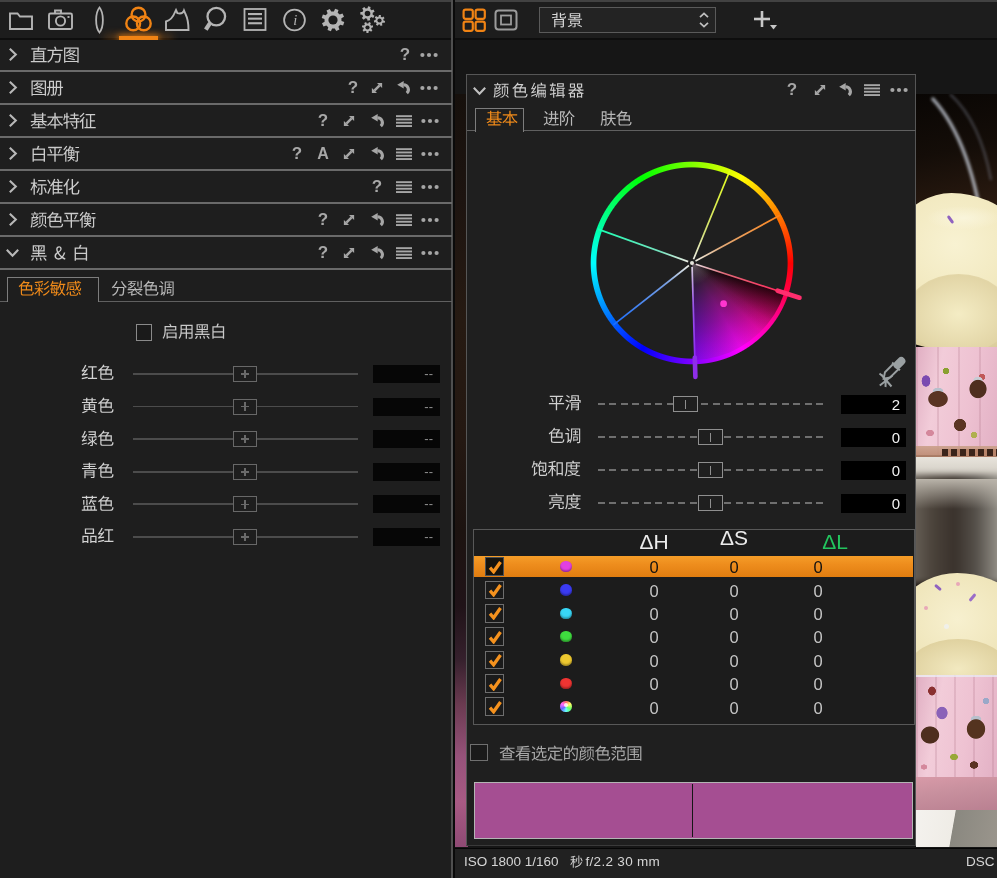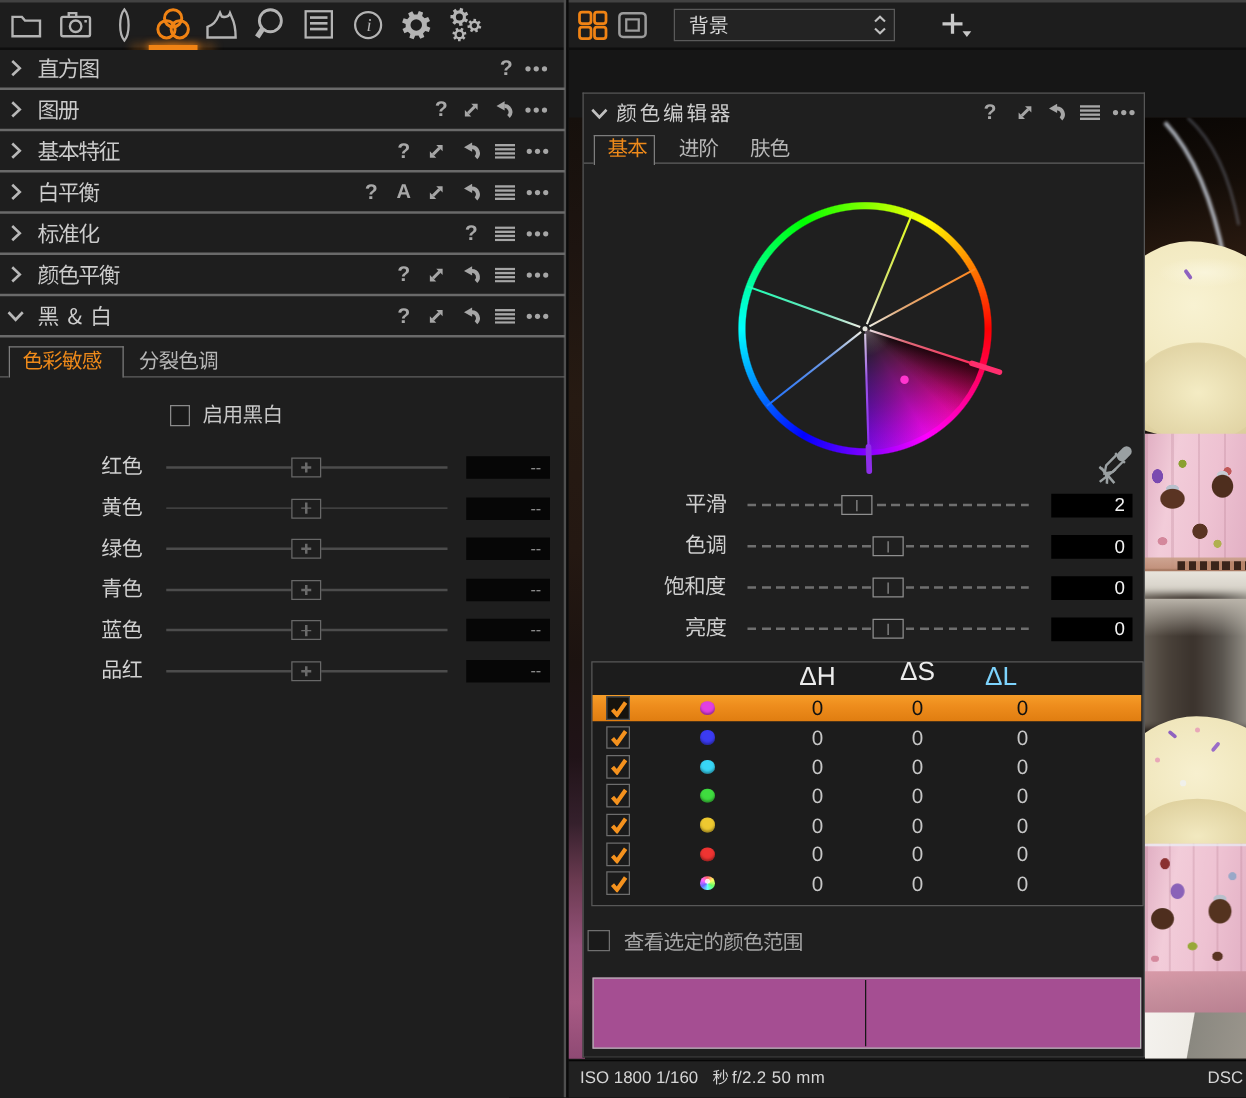--- a/index.html
+++ b/index.html
@@ -576,21 +576,21 @@
         <use href="#g43" x="971"></use>
       </g>
     </svg>
     <div class="abs" style="left:598px;top:502px;width:225px;height:2px;background:repeating-linear-gradient(90deg,#6f6f6f 0 7px,transparent 7px 11.5px)"></div>
     <div class="abs" style="left:698.0px;top:494.8px;width:25px;height:16.4px;border:1.7px solid #8f8f8f;background:#1f1f1f"></div>
     <div class="abs" style="left:709.6px;top:498.5px;width:1.8px;height:9px;background:#8f8f8f"></div>
     <div class="abs" style="left:841px;top:493.5px;width:65px;height:19px;background:#000;color:#f2f2f2;font-size:15px;line-height:19px;text-align:right;padding-right:6px">0</div>
     <div class="abs" style="left:472.5px;top:528.5px;width:442px;height:196px;background:#1c1c1c;border:1.2px solid #585858"></div>
     <div class="abs" style="left:624px;top:530.3px;width:60px;text-align:center;font-size:21px;color:#ececec;line-height:24px">ΔH</div>
     <div class="abs" style="left:704px;top:526px;width:60px;text-align:center;font-size:21px;color:#ececec;line-height:24px">ΔS</div>
-    <div class="abs" style="left:788px;top:530.3px;width:60px;text-align:left;font-size:21px;color:#7dd3fc;line-height:24px">ΔL</div>
+    <div class="abs" style="left:788px;top:530.3px;width:60px;text-align:right;font-size:21px;color:#22c55e;line-height:24px">ΔL</div>
     <div class="abs" style="left:473.7px;top:555.9px;width:439.6px;height:21.55px;background:linear-gradient(#f59d28,#ee8d1d 40%,#e07d10)"></div>
     <div class="abs" style="left:485.3px;top:557.375px;width:19px;height:18.6px;border:1.8px solid #4a5056;background:#16130d"></div>
     <svg style="position:absolute;left:487.90000000000003px;top:559.775px;" width="14" height="14" viewBox="0 0 14 14">
       <path d="M2 7.700000000000001 L5.6000000000000005 11.8 L12.5 2" fill="none" stroke="#f5921e" stroke-width="3.3"></path>
     </svg>
     <div class="abs" style="left:560.4px;top:561.0749999999999px;width:11.2px;height:11.2px;border-radius:50%;background:#e23fe2;box-shadow:inset 0 -1.5px 2px rgba(0,0,0,.35)"></div>
     <div class="abs" style="left:624px;top:557.4px;width:60px;text-align:center;font-size:16.5px;color:#111;line-height:21.85px">0</div>
     <div class="abs" style="left:704px;top:557.4px;width:60px;text-align:center;font-size:16.5px;color:#111;line-height:21.85px">0</div>
     <div class="abs" style="left:788px;top:557.4px;width:60px;text-align:center;font-size:16.5px;color:#111;line-height:21.85px">0</div>
     <div class="abs" style="left:485.3px;top:580.725px;width:19px;height:18.6px;border:1.8px solid #6e6e6e;background:#1b1b1b"></div>
@@ -658,21 +658,21 @@
     </svg>
     <div class="abs" style="left:474px;top:782px;width:439px;height:57px;border:1.6px solid #b4b4b4;background:#a54e92"></div>
     <div class="abs" style="left:691.7px;top:783.6px;width:1.6px;height:53.8px;background:#161616"></div>
     <div class="abs" style="left:455px;top:847.5px;width:542px;height:30.5px;background:#212121;border-top:1px solid #060606"></div>
     <div class="abs" style="left:464px;top:853.3px;width:150px;height:18px;color:#d5d5d5;font-size:13.5px;line-height:18px">ISO 1800 1/160</div>
     <svg style="position:absolute;left:569.5px;top:855.3px;overflow:visible;" width="15.2" height="15.3">
       <g fill="#d5d5d5" transform="translate(0,11.62) scale(0.0132,-0.0132)">
         <use href="#g52" x="0"></use>
       </g>
     </svg>
-    <div class="abs" style="left:585.5px;top:853.3px;width:150px;height:18px;color:#d5d5d5;font-size:13.5px;letter-spacing:0.3px;line-height:18px">f/2.2 50 mm</div>
+    <div class="abs" style="left:585.5px;top:853.3px;width:150px;height:18px;color:#d5d5d5;font-size:13.5px;letter-spacing:0.3px;line-height:18px">f/2.2 30 mm</div>
     <div class="abs" style="left:966px;top:853.3px;width:40px;height:18px;color:#d5d5d5;font-size:13.5px;line-height:18px">DSC</div>
     <svg width="0" height="0" style="position:absolute">
       <defs>
         <path id="g0" d="M189 606V26H46V-43H956V26H818V606H497L514 686H925V753H526L540 833L457 841L448 753H75V686H439L425 606ZM262 399H742V319H262ZM262 457V542H742V457ZM262 261H742V174H262ZM262 26V116H742V26Z"></path>
         <path id="g1" d="M440 818C466 771 496 707 508 667H68V594H341C329 364 304 105 46 -23C66 -37 90 -63 101 -82C291 17 366 183 398 361H756C740 135 720 38 691 12C678 2 665 0 643 0C616 0 546 1 474 7C489 -13 499 -44 501 -66C568 -71 634 -72 669 -69C708 -67 733 -60 756 -34C795 5 815 114 835 398C837 409 838 434 838 434H410C416 487 420 541 423 594H936V667H514L585 698C571 738 540 799 512 846Z"></path>
         <path id="g2" d="M375 279C455 262 557 227 613 199L644 250C588 276 487 309 407 325ZM275 152C413 135 586 95 682 61L715 117C618 149 445 188 310 203ZM84 796V-80H156V-38H842V-80H917V796ZM156 29V728H842V29ZM414 708C364 626 278 548 192 497C208 487 234 464 245 452C275 472 306 496 337 523C367 491 404 461 444 434C359 394 263 364 174 346C187 332 203 303 210 285C308 308 413 345 508 396C591 351 686 317 781 296C790 314 809 340 823 353C735 369 647 396 569 432C644 481 707 538 749 606L706 631L695 628H436C451 647 465 666 477 686ZM378 563 385 570H644C608 531 560 496 506 465C455 494 411 527 378 563Z"></path>
         <path id="g3" d="M544 775V464V443H440V775H154V466V443H42V371H152C146 236 124 83 40 -33C56 -43 84 -70 95 -86C187 40 216 220 224 371H367V15C367 0 362 -4 348 -5C334 -6 288 -6 237 -4C247 -23 259 -54 262 -72C332 -72 376 -71 403 -59C430 -47 440 -26 440 14V371H542C537 238 517 85 443 -31C458 -40 488 -68 499 -82C583 43 609 222 615 371H777V12C777 -3 772 -8 756 -9C743 -10 694 -10 642 -9C653 -28 663 -60 667 -79C740 -79 785 -78 813 -66C841 -54 851 -31 851 11V371H958V443H851V775ZM226 704H367V443H226V466ZM617 443V464V704H777V443Z"></path>
         <path id="g4" d="M684 839V743H320V840H245V743H92V680H245V359H46V295H264C206 224 118 161 36 128C52 114 74 88 85 70C182 116 284 201 346 295H662C723 206 821 123 917 82C929 100 951 127 967 141C883 171 798 229 741 295H955V359H760V680H911V743H760V839ZM320 680H684V613H320ZM460 263V179H255V117H460V11H124V-53H882V11H536V117H746V179H536V263ZM320 557H684V487H320ZM320 430H684V359H320Z"></path>
         <path id="g5" d="M460 839V629H65V553H367C294 383 170 221 37 140C55 125 80 98 92 79C237 178 366 357 444 553H460V183H226V107H460V-80H539V107H772V183H539V553H553C629 357 758 177 906 81C920 102 946 131 965 146C826 226 700 384 628 553H937V629H539V839Z"></path>
         <path id="g6" d="M457 212C506 163 559 94 580 48L640 87C616 133 562 199 513 246ZM642 841V732H447V662H642V536H389V465H764V346H405V275H764V13C764 -1 760 -5 744 -5C727 -7 673 -7 613 -5C623 -26 633 -58 636 -80C712 -80 764 -78 795 -67C827 -55 836 -33 836 13V275H952V346H836V465H958V536H713V662H912V732H713V841ZM97 763C88 638 69 508 39 424C54 418 84 402 97 392C112 438 125 497 136 562H212V317C149 299 92 282 47 270L63 194L212 242V-80H284V265L387 299L381 369L284 339V562H379V634H284V839H212V634H147C152 673 156 712 160 752Z"></path>

